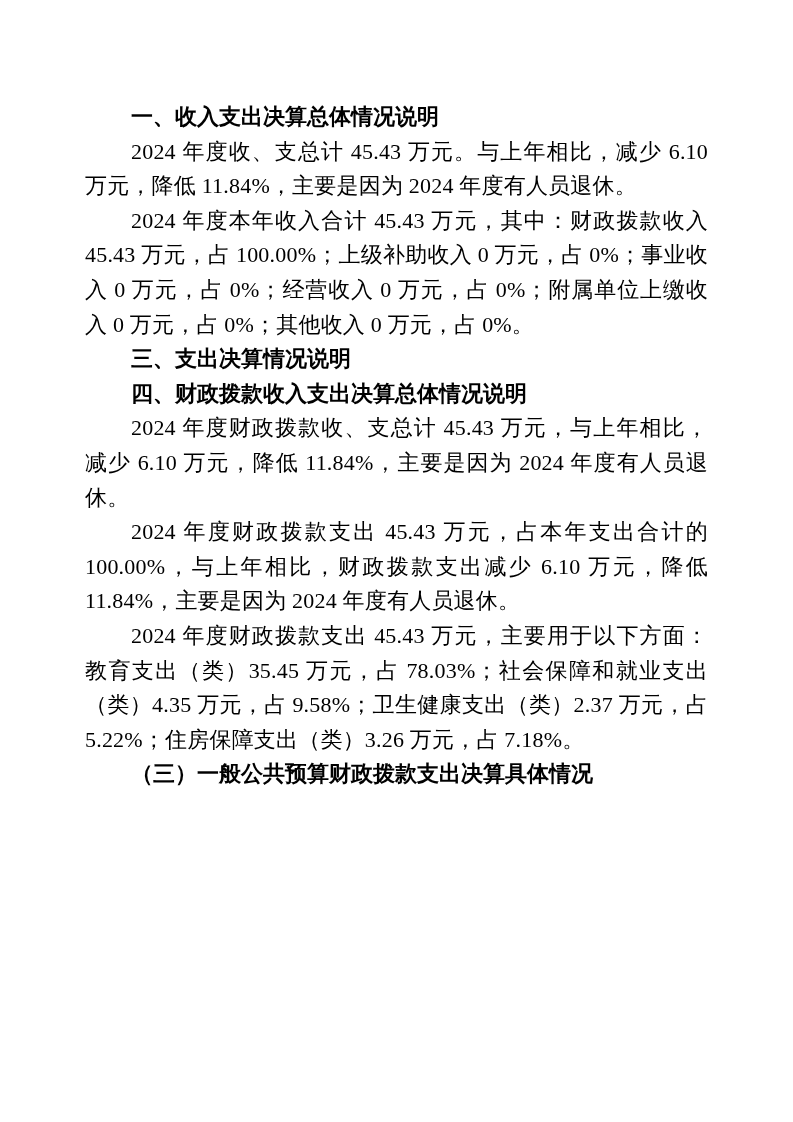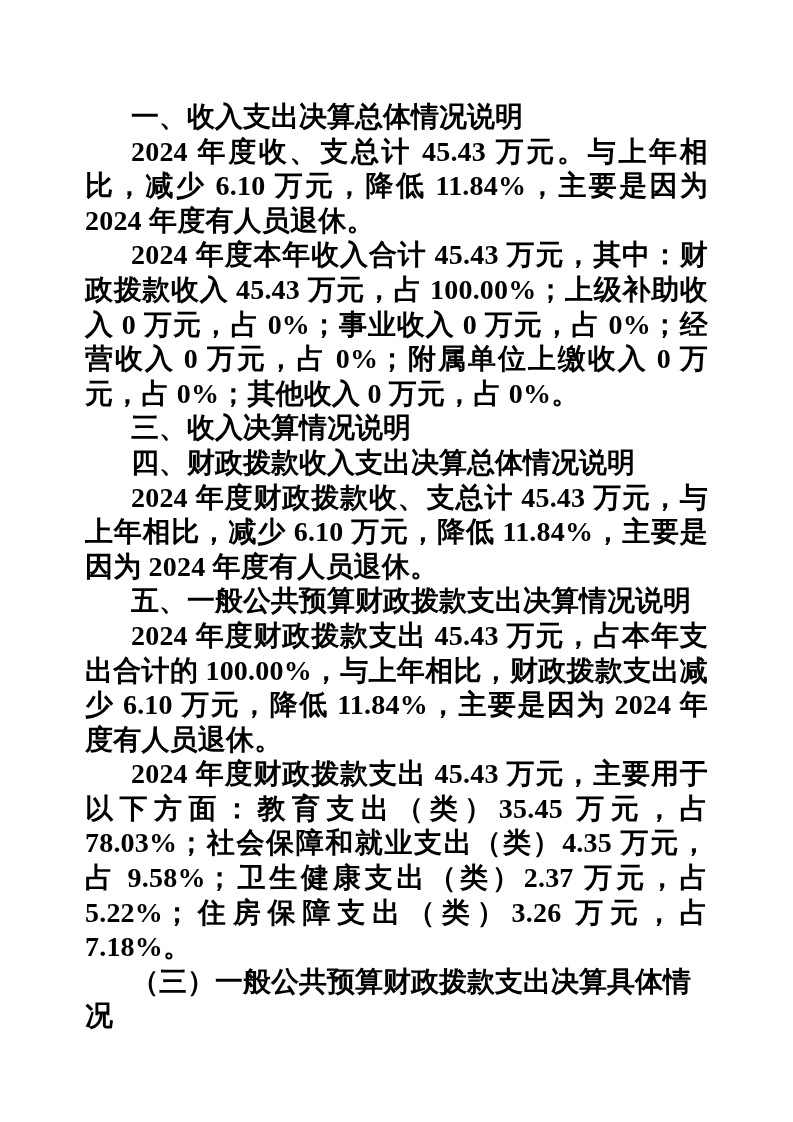--- a/index.html
+++ b/index.html
@@ -18,27 +18,27 @@
   }
   .content {
     position: absolute;
     top: 100px;
     left: 85px;
     width: 623px;
   }
   .content p, .content h2, .content h3 {
     margin: 0;
     padding: 0;
-    font-size: 28px;
+    font-size: 22px;
     line-height: 34.6px;
     text-indent: 46px;
   }
   .body-para {
     font-family: "Liberation Serif", "DejaVu Serif", serif;
-    font-weight: 700;
+    font-weight: 400;
     text-align: justify;
     text-justify: inter-ideograph;
     letter-spacing: 0.2px;
   }
   
   .heading-1, .heading-2 {
     font-family: "Liberation Sans", "DejaVu Sans", sans-serif;
     font-weight: 700;
     text-align: left;
   }
@@ -52,30 +52,29 @@
     <section>
       <h2 class="heading-1">一、收入支出决算总体情况说明</h2>
       <p class="body-para">2024 年度收、支总计 45.43 万元。与上年相比，减少 6.10 万元，降低 11.84%，主要是因为 2024 年度有人员退休。</p>
     </section>
 
     <section>
       <p class="body-para">2024 年度本年收入合计 45.43 万元，其中：财政拨款收入 45.43 万元，占 100.00%；上级补助收入 0 万元，占 0%；事业收入 0 万元，占 0%；经营收入 0 万元，占 0%；附属单位上缴收入 0 万元，占 0%；其他收入 0 万元，占 0%。</p>
     </section>
 
     <section>
-      <h2 class="heading-1">三、收入决算情况说明</h2>
+      <h2 class="heading-1">三、支出决算情况说明</h2>
     </section>
 
     <section>
       <h2 class="heading-1">四、财政拨款收入支出决算总体情况说明</h2>
       <p class="body-para">2024 年度财政拨款收、支总计 45.43 万元，与上年相比，减少 6.10 万元，降低 11.84%，主要是因为 2024 年度有人员退休。</p>
     </section>
 
     <section>
-      <h2 class="heading-1">五、一般公共预算财政拨款支出决算情况说明</h2>
 
       <div>
         <p class="body-para">2024 年度财政拨款支出 45.43 万元，占本年支出合计的 100.00%，与上年相比，财政拨款支出减少 6.10 万元，降低 11.84%，主要是因为 2024 年度有人员退休。</p>
       </div>
 
       <div>
         <p class="body-para">2024 年度财政拨款支出 45.43 万元，主要用于以下方面：教育支出（类）35.45 万元，占 78.03%；社会保障和就业支出（类）4.35 万元，占 9.58%；卫生健康支出（类）2.37 万元，占 5.22%；住房保障支出（类）3.26 万元，占 7.18%。</p>
       </div>
 
       <div>

